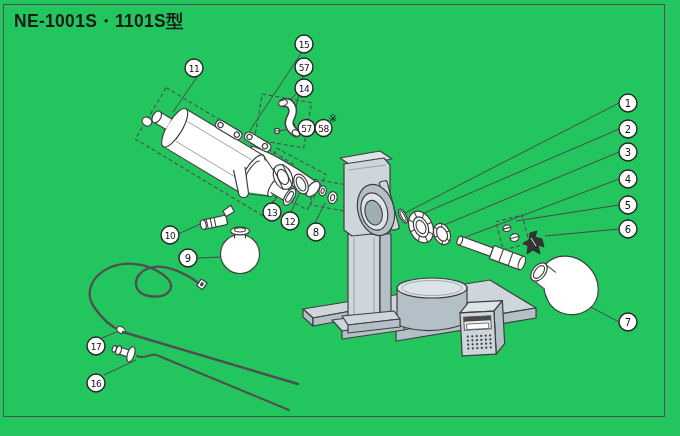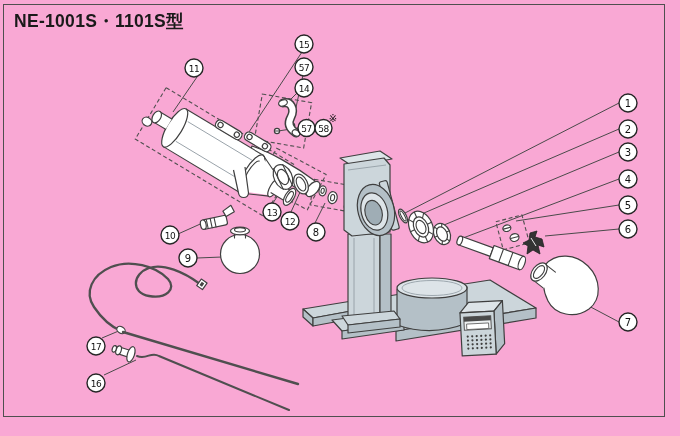--- a/index.html
+++ b/index.html
@@ -1,16 +1,16 @@
 <!DOCTYPE html>
 <html style="--text: #1a1a1a; --line: #3f3f3f; --machine_fill: #ccd6db; --machine_shade: #b4c0c7; --machine_light: #dde4e8; --machine_dark: #9fadb5; --clip_dark: #333333; --frame_border: #4f4f4f;"><head>
 <meta charset="utf-8">
 <style>
   html,body{margin:0;padding:0;background:#fff;}
-  .stage{position:relative;width:680px;height:436px;background:#f9a8d4;overflow:hidden;
+  .stage{position:relative;width:680px;height:436px;background:#22c55e;overflow:hidden;
          font-family:"Liberation Sans",sans-serif;}
   .frame{position:absolute;left:3px;top:4px;width:662px;height:413px;
          border:1.6px solid #4f4f4f;box-sizing:border-box;}
   .title{position:absolute;left:14px;top:9px;font-size:17.5px;font-weight:bold;
          color:var(--text,#1a1a1a);letter-spacing:.3px;white-space:nowrap;}
   svg.art{position:absolute;left:0;top:0;}
   .ld{stroke:#4a4a4a;stroke-width:1;fill:none;}
   .dash{fill:none;stroke:#4f4f4f;stroke-width:1.1;stroke-dasharray:4 2.6;}
   .ol{fill:#fff;stroke:#3f3f3f;stroke-width:1.2;stroke-linejoin:round;}
   .ln{fill:none;stroke:#3f3f3f;stroke-width:1.1;stroke-linecap:round;}

